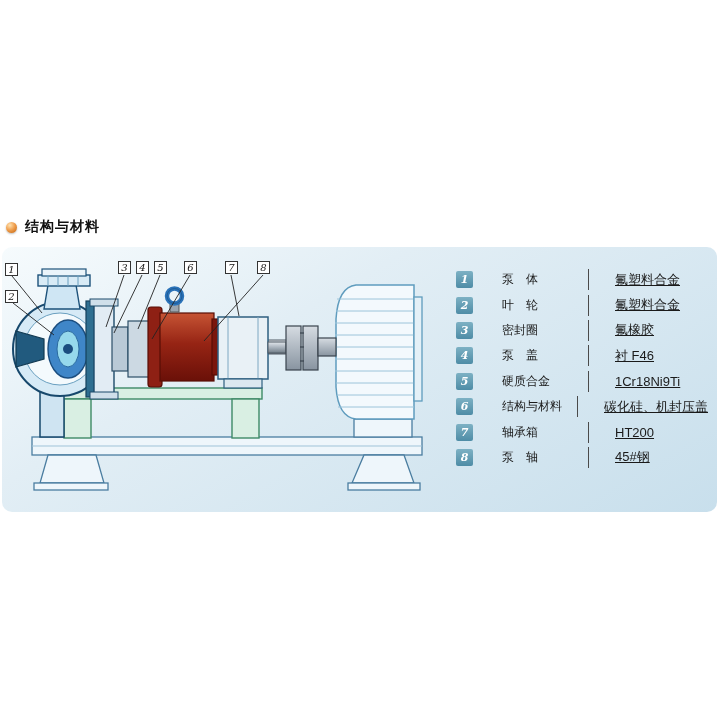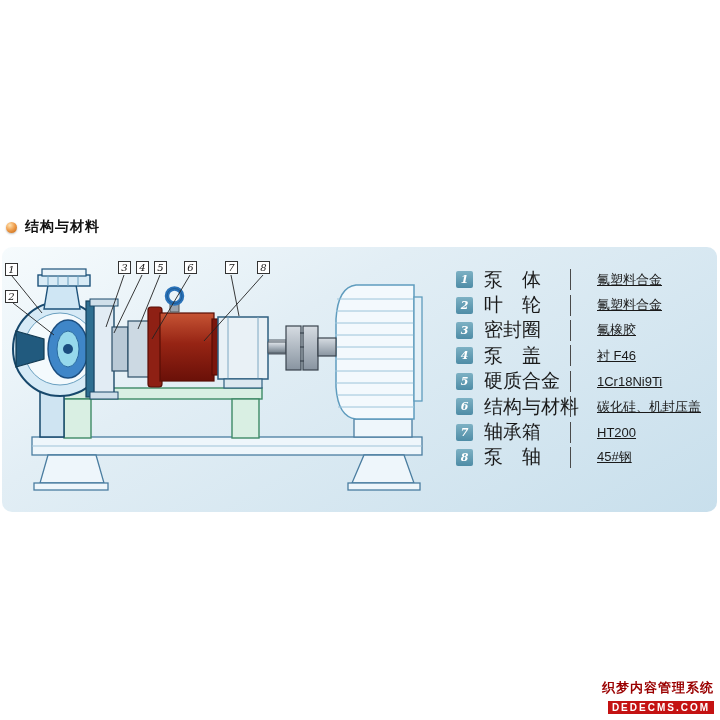--- a/index.html
+++ b/index.html
@@ -40,21 +40,21 @@
   
   .mat-table { position:absolute; left:454px; top:20px; width:252px; }
   .mat-row { display:flex; align-items:center; height:25.4px; }
   .num {
     width:17px; height:17px; flex:0 0 17px;
     background:linear-gradient(180deg,#7db1c4,#4e8ca6);
     border-radius:2px; color:#fff;
     font:italic bold 11px "DejaVu Serif", serif;
     display:flex; align-items:center; justify-content:center;
   }
-  .part { margin-left:11px; width:86px; font-size:19px; color:#1a1a1a; white-space:nowrap; }
+  .part { margin-left:29px; width:86px; font-size:12px; color:#1a1a1a; white-space:nowrap; }
   .vline { width:1px; height:21px; background:#4a4a4a; flex:0 0 1px; }
   .material { margin-left:26px; font-size:13px; color:#1a1a1a; white-space:nowrap;text-decoration:underline; }
 
   
   .watermark { position:absolute; right:6px; bottom:5px; text-align:right; }
   .wm-line1 { color:#9a0000; font-size:13px; font-weight:bold; letter-spacing:1px; }
   .wm-line2 {
     display:inline-block; margin-top:1px;
     background:#c41212; color:#fff;
     font-size:10px; font-weight:bold; letter-spacing:2px; padding:1px 4px;
@@ -251,18 +251,14 @@
       </div>
       <div class="mat-row">
         <span class="num">8</span>
         <span class="part">泵　轴</span>
         <span class="vline"></span>
         <span class="material">45#钢</span>
       </div>
     </div>
   </div>
 
-  <div class="watermark">
-    <div class="wm-line1">织梦内容管理系统</div>
-    <div class="wm-line2">DEDECMS.COM</div>
-  </div>
 
 </div>
 
 </body></html>

